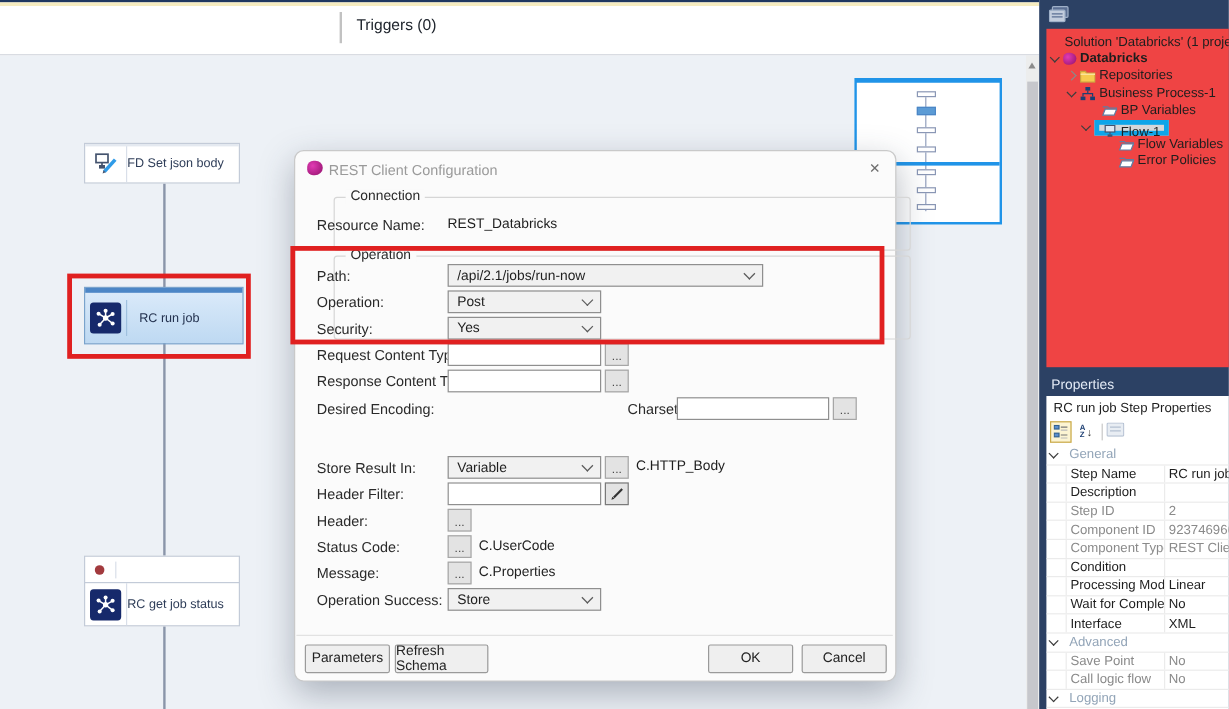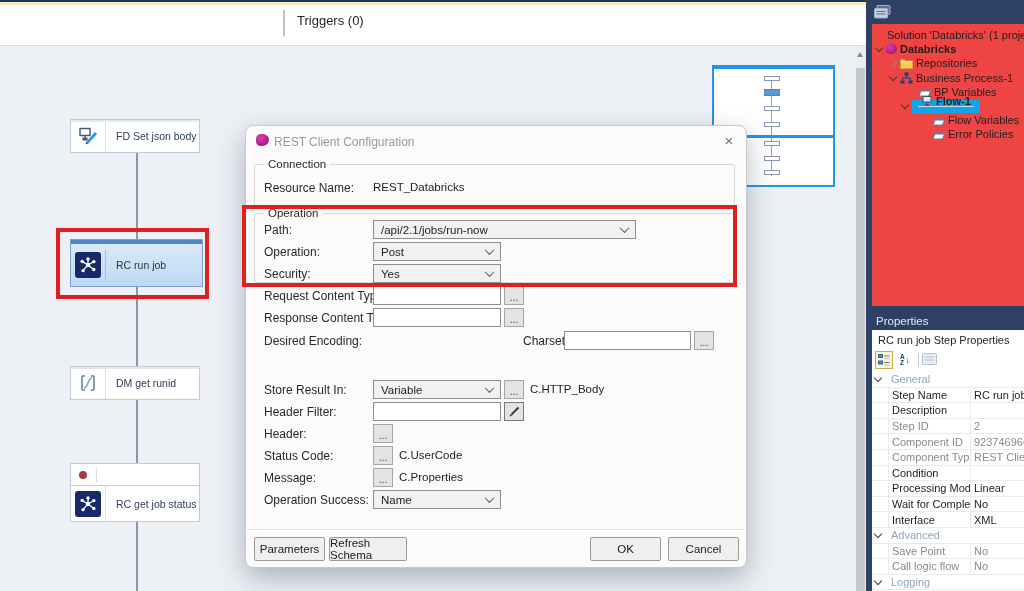--- a/index.html
+++ b/index.html
@@ -12,21 +12,21 @@
   .top-navy{position:absolute;left:0;top:0;width:866px;height:2px;background:#1f3760;}
   .top-yellow{position:absolute;left:0;top:2px;width:866px;height:3px;background:#f6ecc0;}
   .tab-divider{position:absolute;left:283px;top:10px;width:2px;height:26px;background:#c2c2c2;}
   .triggers{position:absolute;left:297px;top:13px;font-size:13px;color:#20262e;}
 
   .connector{position:absolute;left:136px;top:150px;width:2px;height:441px;background:#8a95a9;}
 
   .step{position:absolute;left:70px;background:#fff;border:1px solid #c3cbd8;display:flex;align-items:center;box-sizing:border-box;}
   .step .sicon{width:34px;display:flex;align-items:center;justify-content:center;flex:0 0 34px;height:100%;}
   .step .slabel{border-left:1px solid #d9dfe9;height:100%;display:flex;align-items:center;
-                padding-left:10px;font-size:10.5px;color:#2e3d58;flex:1;}
+                font-size:10.5px;color:#2e3d58;flex:1;}
   .step.plain::before{content:"";position:absolute;left:0;top:0;right:0;height:2px;background:#e4e9f0;}
   .s1{top:119px;width:130px;height:34px;}
   .s3{top:366px;width:130px;height:34px;}
   .s4{top:485px;width:130px;height:37px;}
   .step4head{position:absolute;left:70px;top:463px;width:130px;height:23px;background:#fff;
              border:1px solid #c3cbd8;box-sizing:border-box;display:flex;align-items:center;}
   .bpdot{width:8px;height:8px;border-radius:50%;background:#a23a3e;margin-left:8px;}
   .step4head .hdiv{width:1px;height:14px;background:#d9dfe9;margin-left:9px;}
   .s2{top:239px;width:133px;height:48px;border:1px solid #79a3cc;background:linear-gradient(#dcebfa,#bed9f2);
       flex-direction:column;align-items:stretch;padding:0;}
@@ -56,21 +56,21 @@
   .vs-thumb{position:absolute;left:1px;top:22px;width:9px;height:523px;background:#c6c7cc;}
 
   
   .dialog{position:absolute;left:245px;top:125px;width:500px;height:441px;background:#fbfbfb;
           border:1px solid #c9c9c9;border-radius:8px;box-shadow:0 10px 28px rgba(50,60,80,.35);z-index:20;}
   .dlg-title{position:absolute;left:28px;top:9px;font-size:12px;color:#9a9a9a;}
   .dlg-blob{position:absolute;left:10px;top:8px;width:13px;height:12px;
             background:radial-gradient(circle at 35% 35%,#e13bb4,#90106a);border-radius:46% 54% 58% 42%;}
   .dlg-close{position:absolute;right:8px;top:5px;width:18px;height:18px;display:flex;align-items:center;
              justify-content:center;font-size:15px;color:#6f6f6f;cursor:default;}
-  .group{position:absolute;border:1px solid #d6d6d6;border-radius:3px;box-sizing:border-box;}
+  .group{position:absolute;border:1px solid #d6d6d6;border-radius:3px;box-sizing:border-box;margin-left:24px;}
   .g-conn{left:8px;top:38px;width:481px;height:45px;}
   .g-oper{left:8px;top:87px;width:481px;height:70px;}
   .g-out{left:8px;top:242px;width:481px;height:143px;}
   .g-legend{position:absolute;top:-7px;left:9px;background:#fbfbfb;padding:0 4px;font-size:11.5px;color:#2a2a2a;}
   .dl{position:absolute;font-size:12px;color:#2a2a2a;white-space:nowrap;}
   .dval{position:absolute;font-size:11.5px;color:#1e1e1e;white-space:nowrap;}
   .select{position:absolute;height:19px;background:#f1f1f1;border:1px solid #8f8f8f;box-sizing:border-box;
           display:flex;align-items:center;padding:0 7px;font-size:11.5px;color:#1e1e1e;}
   .select .chev{margin-left:auto;width:6px;height:6px;border-right:1.4px solid #5a5a5a;
                 border-bottom:1.4px solid #5a5a5a;transform:rotate(45deg) translate(-1px,-1px);}
@@ -89,21 +89,21 @@
   .rp-topicon{position:absolute;left:8px;top:5px;}
   .tree{position:absolute;left:6px;top:24px;width:152px;height:282px;background:#ef4444;overflow:hidden;padding-top:4px;box-sizing:border-box;}
   .trow{height:14.2px;display:flex;align-items:center;font-size:11px;color:#1e1e1e;white-space:nowrap;}
   .trow .lbl{margin-left:3px;}
   .trow.bold .lbl{font-weight:bold;}
   .chev-d{display:inline-block;width:5px;height:5px;border-right:1.4px solid #3d3d3d;border-bottom:1.4px solid #3d3d3d;
           transform:rotate(45deg);margin:0 4px 2px 0;}
   .chev-r{display:inline-block;width:5px;height:5px;border-right:1.4px solid #8a8a8a;border-bottom:1.4px solid #8a8a8a;
           transform:rotate(-45deg);margin:0 4px 0 0;}
   .blob-sm{width:11px;height:10px;background:radial-gradient(circle at 35% 35%,#e13bb4,#90106a);border-radius:46% 54% 58% 42%;}
-  .selrow{background:#d4d6d9;border:6px solid #0ea5e9;display:flex;align-items:flex-end;padding:0 3px;height:13px;box-sizing:border-box;font-weight:bold;}
+  .selrow{background:#d4d6d9;border:4px solid #0ea5e9;display:flex;align-items:flex-start;padding:0 3px;height:13px;box-sizing:border-box;}
 
   .props-band{position:absolute;left:0;top:311px;width:158px;height:19px;display:flex;align-items:center;}
   .props-band span{margin-left:10px;font-size:11.5px;color:#e3eaf5;}
   .propbox{position:absolute;left:6px;top:330px;width:152px;height:261px;background:#fff;overflow:hidden;}
   .prop-title{position:absolute;left:6px;top:4px;font-size:11px;color:#1e1e1e;white-space:nowrap;}
   .ptoolbar{position:absolute;left:0;top:19px;width:100%;height:22px;display:flex;align-items:center;}
   .pt-cat{margin-left:3px;width:18px;height:18px;background:#fcf4d3;border:1px solid #c9a949;box-sizing:border-box;
           display:flex;align-items:center;justify-content:center;}
   .pt-sort{margin-left:3px;width:18px;height:18px;display:flex;align-items:center;justify-content:center;gap:1px;}
   .pt-sort .az{display:flex;flex-direction:column;font-size:6.5px;line-height:6px;font-weight:bold;color:#1d3f73;}
@@ -158,30 +158,20 @@
               <circle cx="3.6" cy="13" r="1.5" stroke="none"></circle>
                 <circle cx="2.8" cy="4.8" r="1.5" stroke="none"></circle>
             </g>
           </svg>
         </span>
       </span>
       <span class="slabel2">RC run job</span>
     </div>
   </div>
 
-  <div class="step plain s3">
-    <span class="sicon">
-      <svg width="20" height="18" viewBox="0 0 20 18">
-        <path d="M4 2 h3 M4 2 v14 M4 16 h3" fill="none" stroke="#8d9ab3" stroke-width="2"></path>
-        <path d="M16 2 h-3 M16 2 v14 M16 16 h-3" fill="none" stroke="#8d9ab3" stroke-width="2"></path>
-        <path d="M6 14 C 10 14, 10 4, 14 4" fill="none" stroke="#5aaef0" stroke-width="1.6"></path>
-      </svg>
-    </span>
-    <span class="slabel">DM get runid</span>
-  </div>
 
   <div class="step4head">
     <span class="bpdot"></span>
     <span class="hdiv"></span>
   </div>
   <div class="step s4">
     <span class="sicon">
       <span class="navysq">
         <svg width="18" height="18" viewBox="0 0 16 16">
           <g stroke="#fff" stroke-width="1.1" fill="#fff">
@@ -296,21 +286,21 @@
   <span class="dl" style="left:18px;top:323px">Status Code:</span>
   <div class="browse" style="left:127px;top:320px">...</div>
   <span class="dval" style="left:153px;top:323px">C.UserCode</span>
 
   <span class="dl" style="left:18px;top:345px">Message:</span>
   <div class="browse" style="left:127px;top:342px">...</div>
   <span class="dval" style="left:153px;top:345px">C.Properties</span>
 
   <span class="dl" style="left:18px;top:367px">Operation Success:</span>
   <div class="select" style="left:127px;top:364px;width:128px">
-    <span>Name</span>
+    <span>Store</span>
     <span class="chev"></span>
   </div>
 
   <div class="dsep"></div>
   <div class="dbtn" style="left:8px;width:71px">Parameters</div>
   <div class="dbtn" style="left:83px;width:78px">Refresh Schema</div>
   <div class="dbtn" style="left:344px;width:71px">OK</div>
   <div class="dbtn" style="left:422px;width:71px">Cancel</div>
 </div>
 

